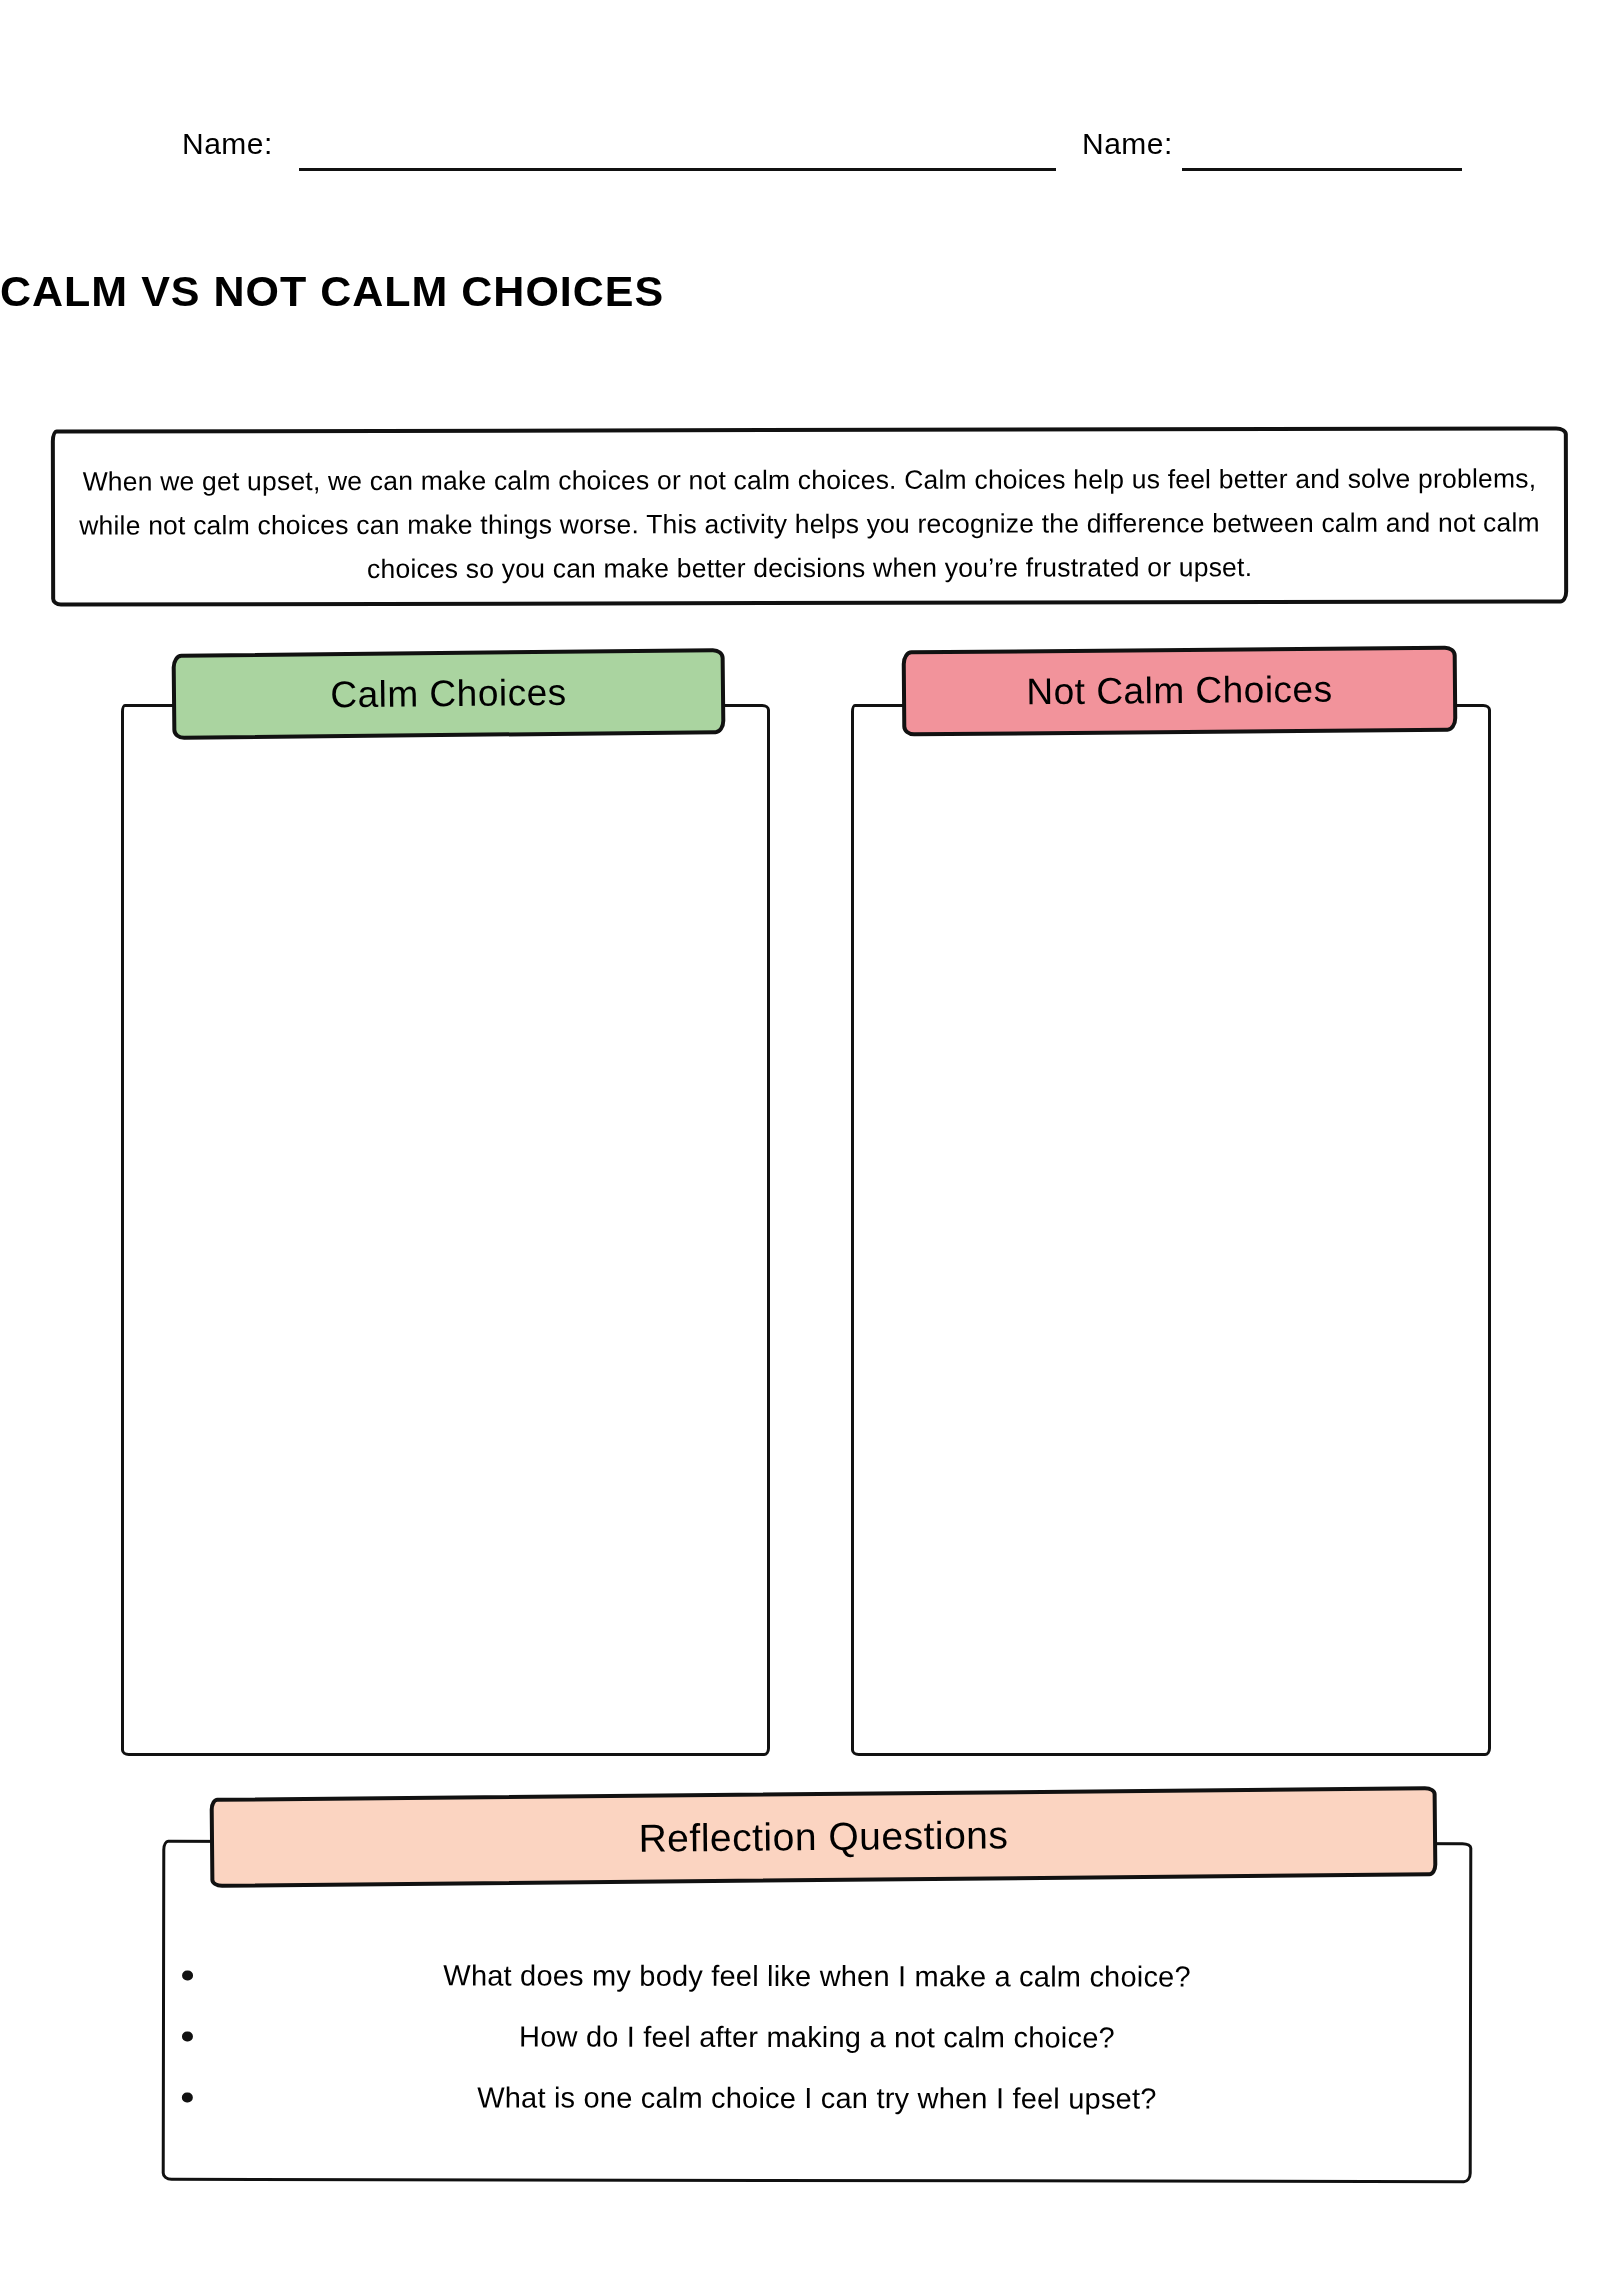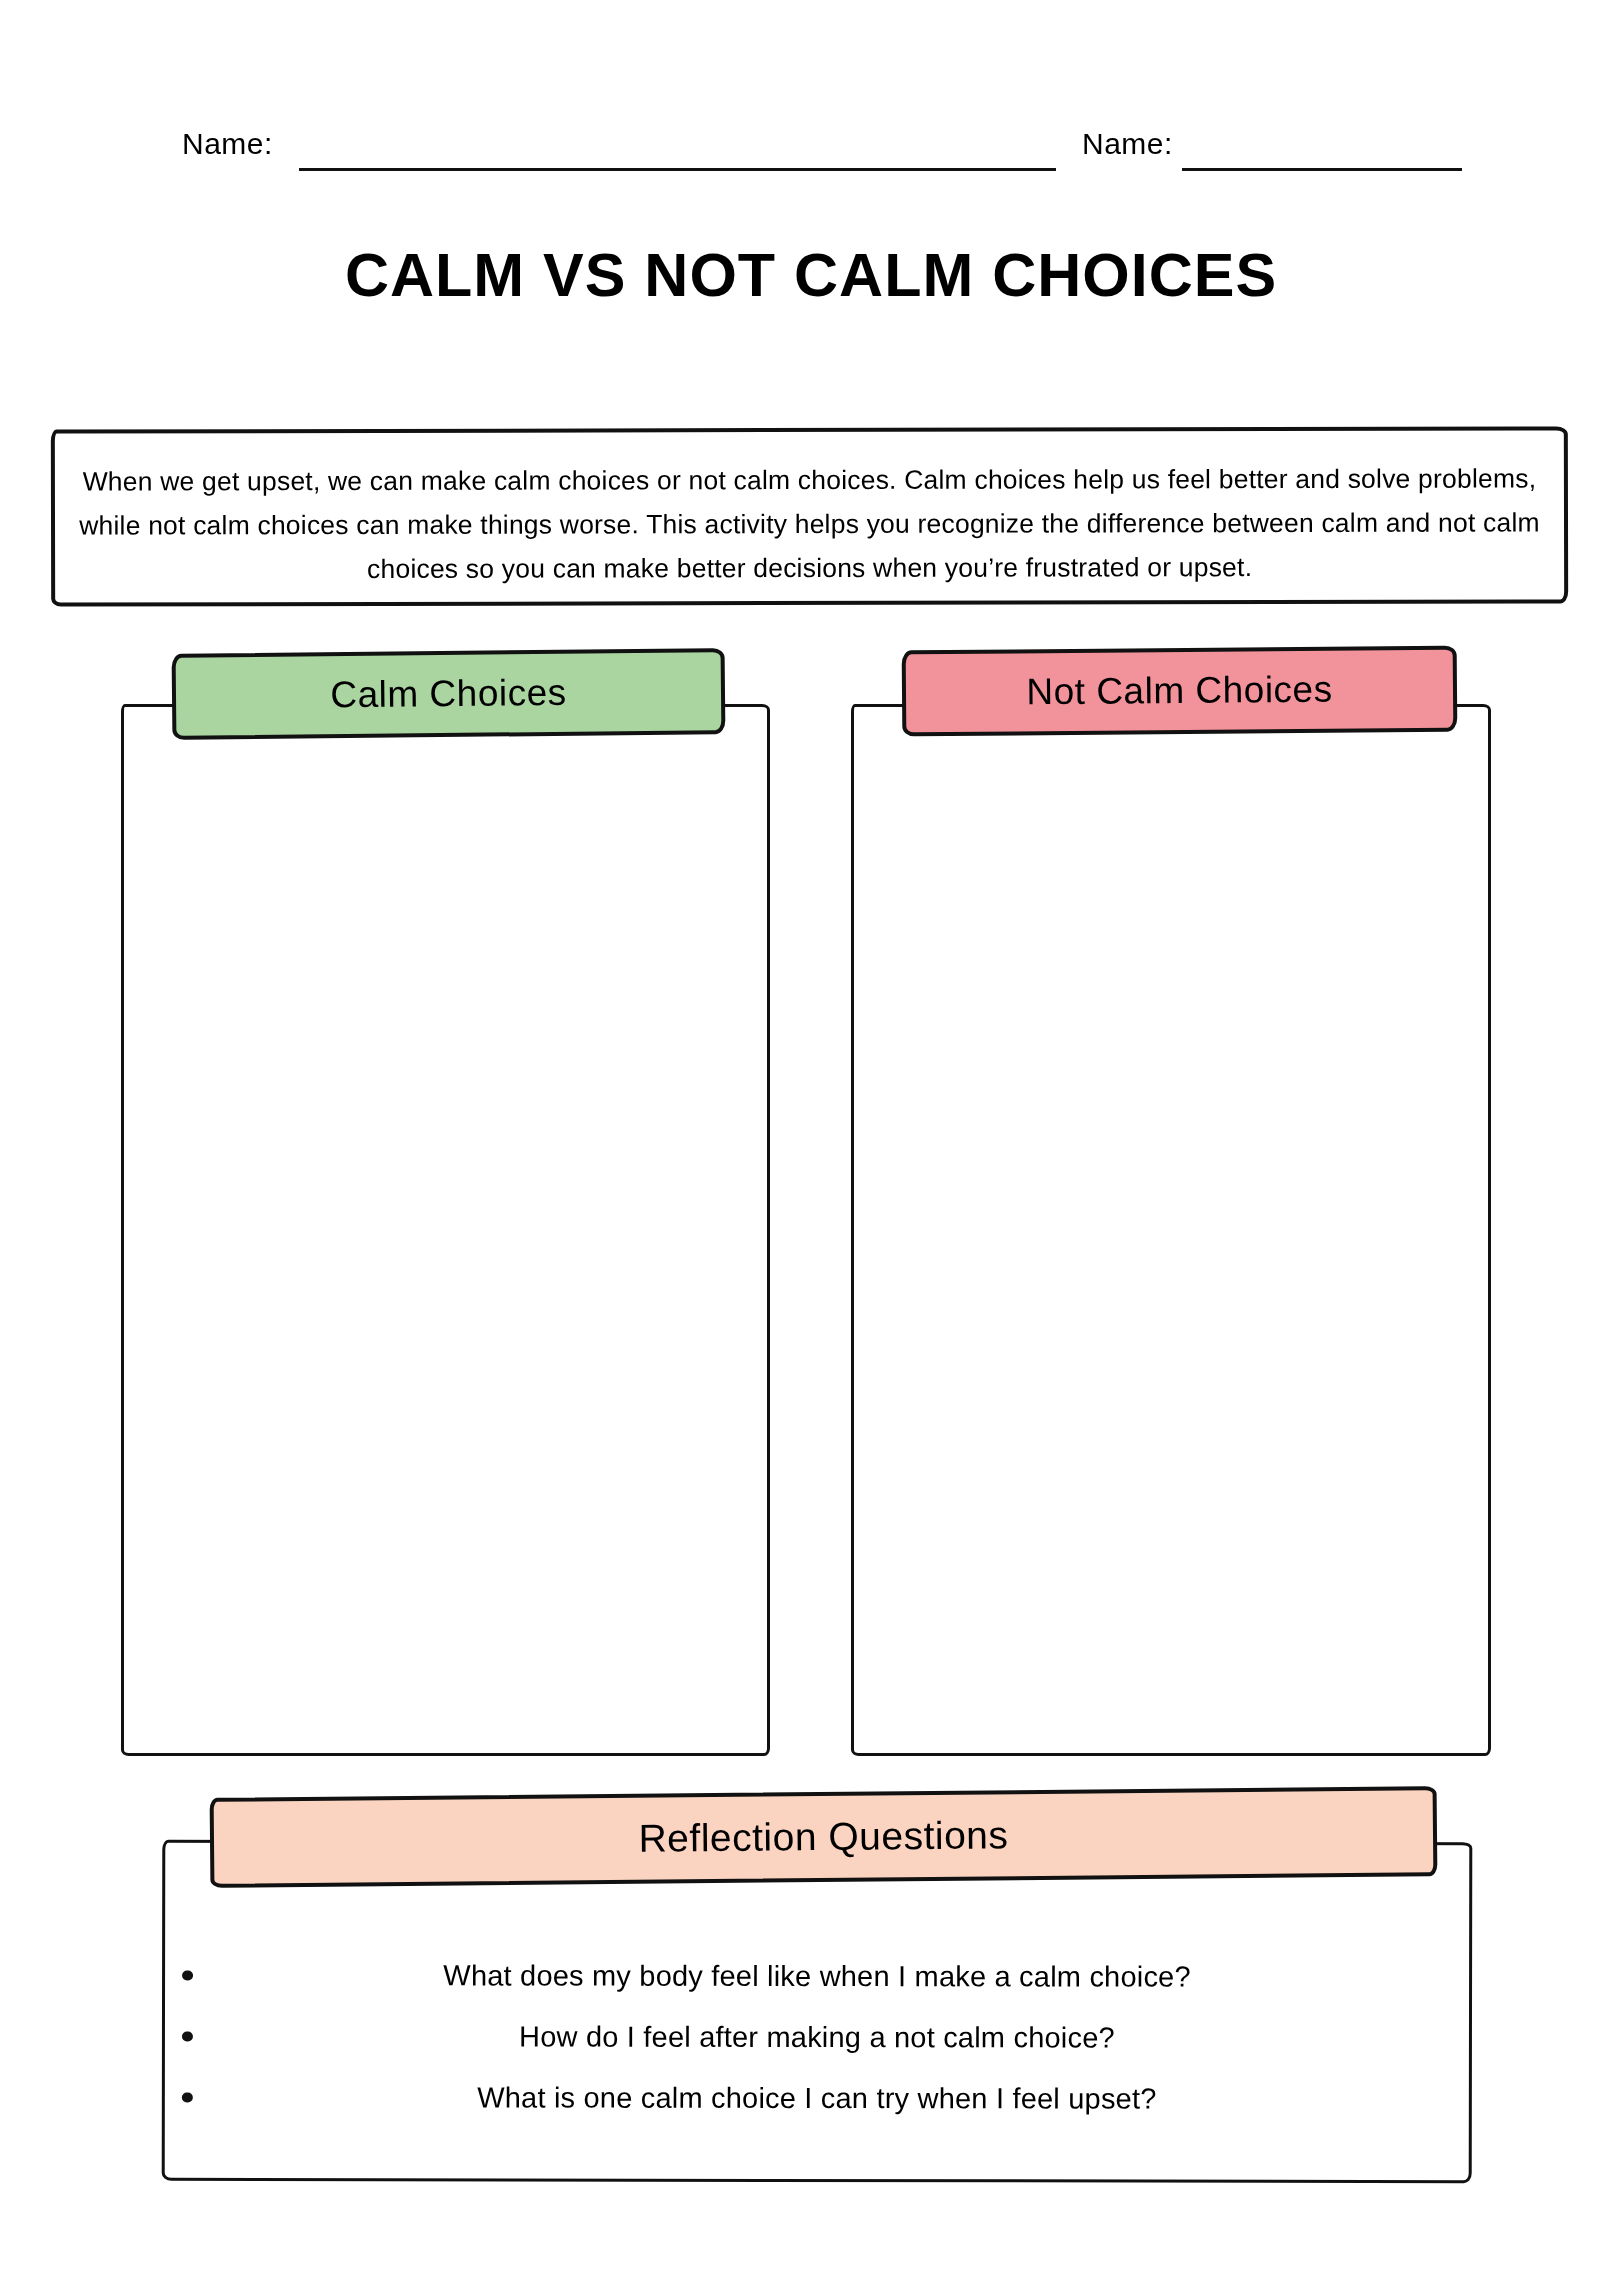--- a/index.html
+++ b/index.html
@@ -11,23 +11,23 @@
     font-family:"Liberation Sans", sans-serif;
     color:#000000;
     overflow:hidden;
   }
   .abs{position:absolute;}
   
   .field-label{font-size:30px;letter-spacing:0.5px;}
   .write-line{border-bottom:3.9px solid #111;height:0;}
   
   .page-title{
-    left:0;right:0;top:244px;
-    text-align:center;
-    font-size:61px;font-weight:bold;letter-spacing:1px;
+    left:0;right:0;top:260px;
+    text-align:left;
+    font-size:43px;font-weight:bold;letter-spacing:1px;
     line-height:63px;
   }
   
   .intro-box{
     left:51px;top:428px;width:1517px;height:177px;
     box-sizing:border-box;
     border:4.9px solid #111;
     border-radius:5.9px 11.8px 7.8px 9.8px / 11.8px 7.8px 11.8px 7.8px;
     transform:rotate(-0.12deg);
     background:#fff;

